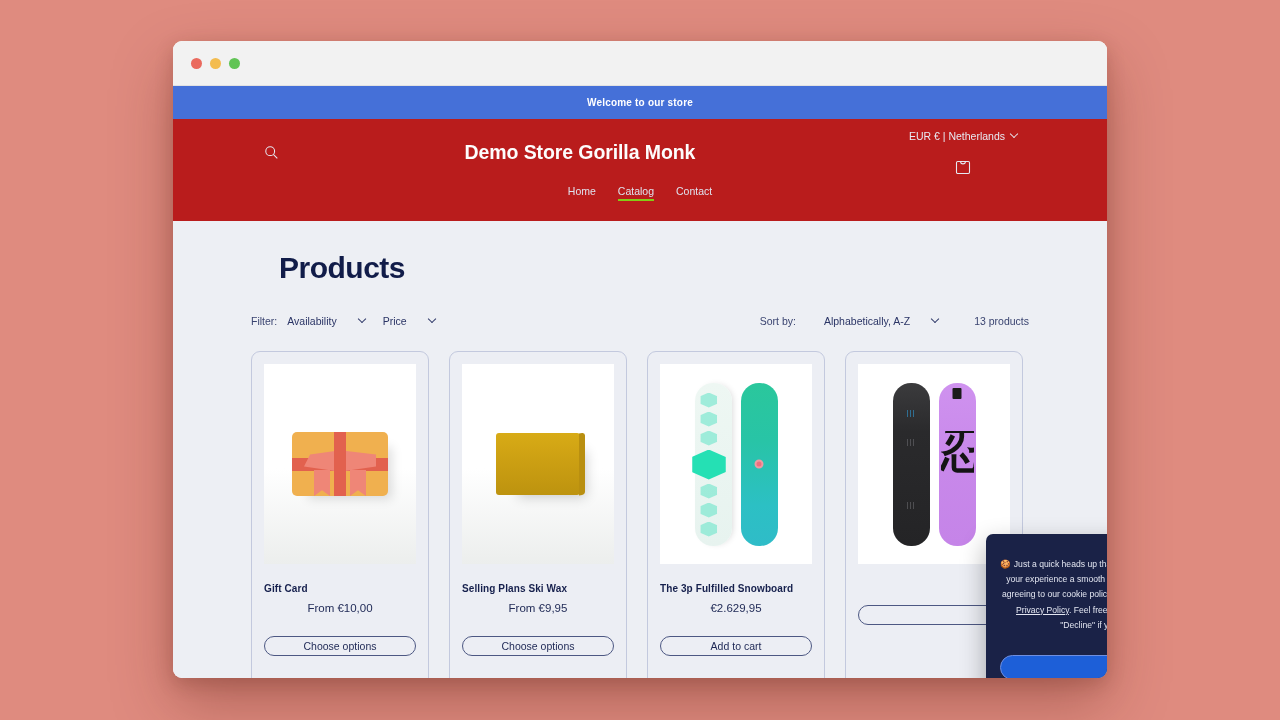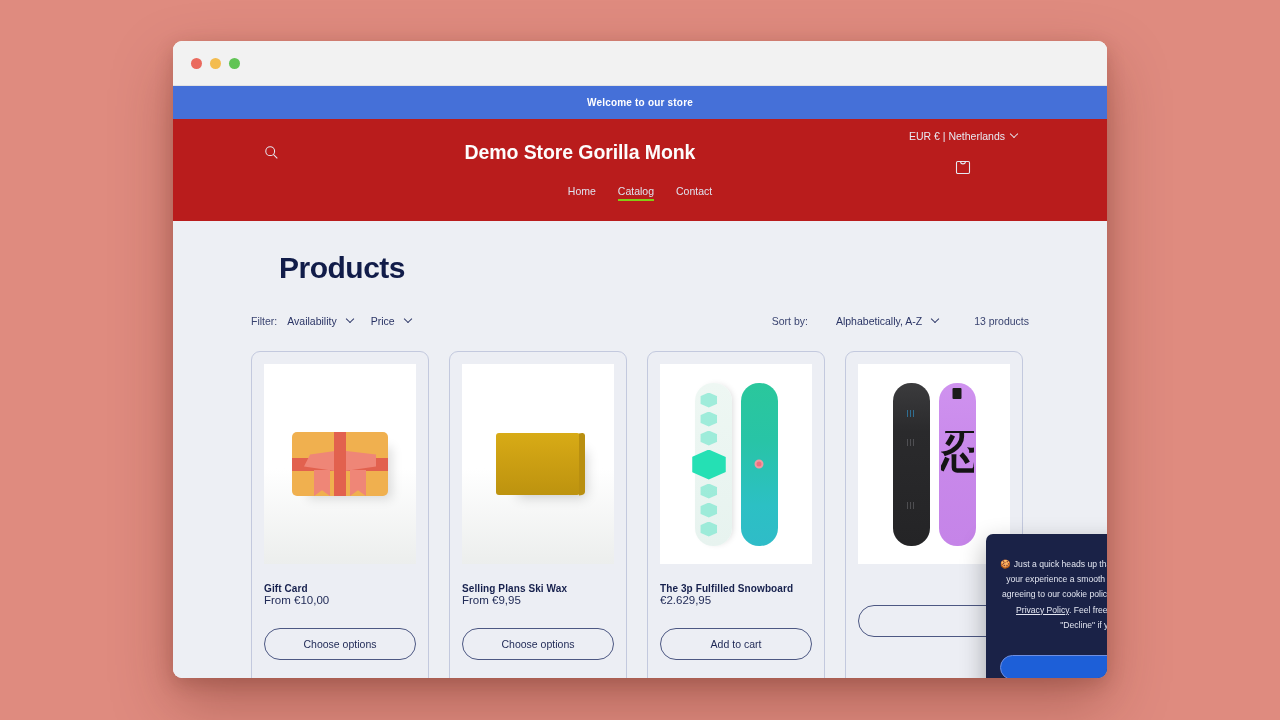--- a/index.html
+++ b/index.html
@@ -134,21 +134,21 @@
     display: flex;
     align-items: center;
     margin-top: 30px;
     font-size: 10.5px;
     color: #2a3465;
   }
   .toolbar .left, .toolbar .right { display: flex; align-items: center; }
   .toolbar .right { margin-left: auto; gap: 18px; }
   .tb-label { color: #3a4470; margin-right: 10px; }
   .tb-select {
-    display: flex; align-items: center; gap: 10px;
+    display: flex; align-items: center; gap: 22px;
     cursor: pointer; margin-right: 18px; color: #2a3465;
   }
   .tb-count { color: #3a4470; }
 
   .chev {
     display: inline-block;
     width: 6px; height: 6px;
     border-right: 1.2px solid currentColor;
     border-bottom: 1.2px solid currentColor;
     transform: rotate(45deg) translate(-1.5px,-1.5px);
@@ -182,26 +182,28 @@
   }
   .p-title {
     margin-top: 19px;
     font-size: 10px;
     font-weight: bold;
     color: #16204d;
     letter-spacing: 0.1px;
     white-space: nowrap;
   }
   .p-price {
+    margin-top: 8px;
     font-size: 11.5px;
     color: #222c58;
+    text-align: center;
   }
   .p-btn {
     margin-top: 22px;
-    height: 32px;
+    height: 20px;
     border: 1px solid #4d5883;
     border-radius: 17px;
     background: transparent;
     color: #1d2754;
     font-size: 10.5px;
     width: 100%;
     cursor: pointer;
     font-family: "Liberation Sans", sans-serif;
   }
 

